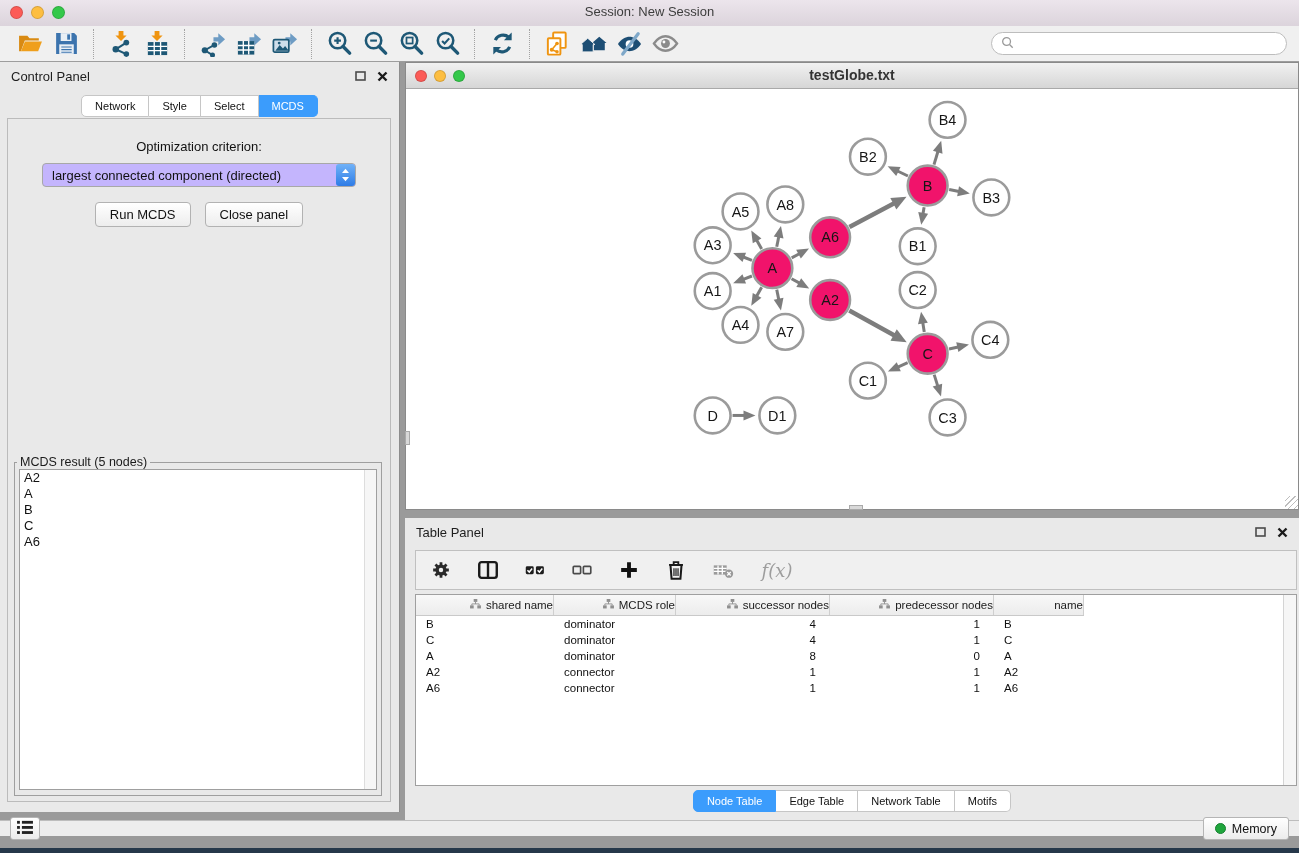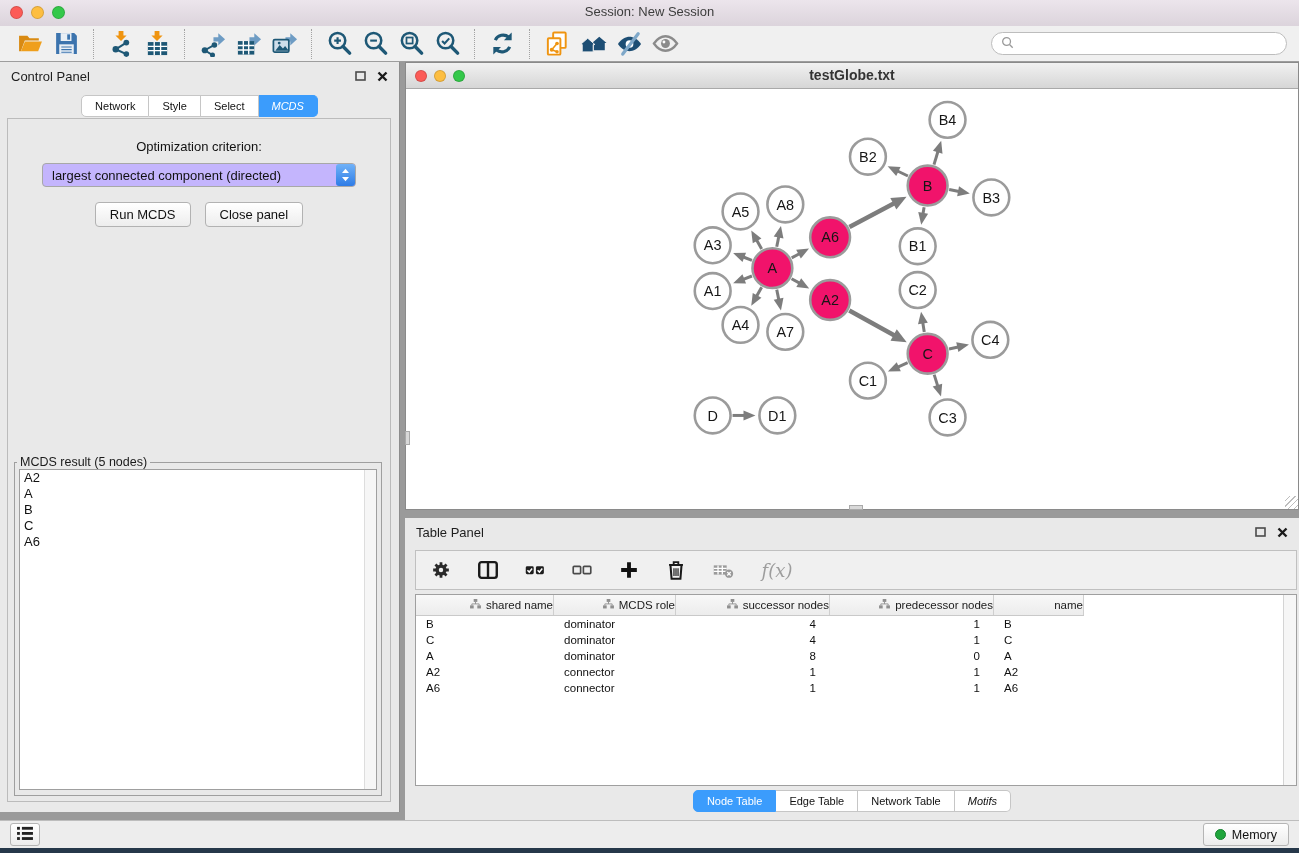--- a/index.html
+++ b/index.html
@@ -32,21 +32,21 @@
   .panel-controls { margin-left:auto; display:flex; gap:11px; align-items:center; }
   .panel-controls .pbtn { background:none; border:none; cursor:pointer; display:flex; align-items:center; }
 
   
   .control-panel { position:absolute; left:0; top:62px; width:400px; height:750px; background:#e9e9e9;
     border-right:1px solid #8d8d8d; }
   .cp-tabs { position:absolute; top:33px; left:0; right:0; display:flex; justify-content:center; z-index:2; }
   .seg-tab { padding:4px 13px; font-size:11px; background:#fff; border:1px solid #c6c6c6; border-left:none;
     color:#111; cursor:pointer; font-family:"Liberation Sans",sans-serif; }
   .seg-tab:first-child { border-left:1px solid #c6c6c6; border-radius:5px 0 0 5px; }
-  .seg-tab:last-child { border-radius:0 5px 5px 0;font-style:italic; }
+  .seg-tab:last-child { border-radius:0 5px 5px 0; }
   .seg-tab.selected { background:#3b9cfc; border-color:#3b9cfc; color:#fff; }
   .cp-content { position:absolute; left:7px; right:8px; top:56px; bottom:10px; border:1px solid #bbb;
     background:#e9e9e9; }
   .opt-label { text-align:center; margin-top:20px; font-size:13px; color:#111; }
   .criterion-select { margin:9px auto 0; width:314px; height:24px; border:1px solid #a8a8a8; border-radius:4px;
     background:#c4b5fd; display:flex; align-items:center; cursor:pointer; }
   .criterion-select .val { flex:1; font-size:13px; color:#111; padding-left:9px; white-space:nowrap;
     overflow:hidden; }
   .spinner { width:19px; height:22px; border-radius:3px; background:linear-gradient(#70b2f8,#2e7ce6);
     margin-right:0px; display:flex; align-items:center; justify-content:center; }
@@ -93,21 +93,21 @@
   .thead { display:flex; height:21px; background:linear-gradient(#f8f8f8,#ececec);
     border-bottom:1px solid #c9c9c9; }
   .th { display:flex; align-items:center; justify-content:flex-end; gap:5px; font-size:11.5px; color:#1a1a1a;
     border-right:1px solid #cfcfcf; cursor:pointer; }
   .tr { display:flex; height:16px; align-items:center; }
   .td { font-size:11.5px; color:#101010; padding:0 10px; white-space:nowrap; overflow:hidden; }
   .td.num { text-align:right; padding-right:14px; }
   .tp-tabs { position:absolute; bottom:8px; left:0; right:0; display:flex; justify-content:center; }
 
   
-  .statusbar { position:absolute; left:0; right:0; top:820px; height:28px; background:#ededed;
+  .statusbar { position:absolute; left:0; right:0; top:820px; height:16px; background:#ededed;
     border-top:1px solid #bdbdbd; display:flex; align-items:center; padding:0 10px; }
   .status-btn { height:23px; border:1px solid #b5b5b5; border-radius:3px;
     background:linear-gradient(#fff,#ececec); display:flex; align-items:center; gap:6px; padding:0 5px;
     cursor:pointer; font-family:"Liberation Sans",sans-serif; }
   .memory-btn { margin-left:auto; padding:0 11px; font-size:12.5px; color:#111; }
   .mem-dot { width:11px; height:11px; border-radius:50%; background:#1fa53c; border:1px solid #158030; }
   .desktop-strip { position:absolute; left:0; right:0; top:848px; height:5px; background:#26384a; }
 </style>
 </head>
 <body>

